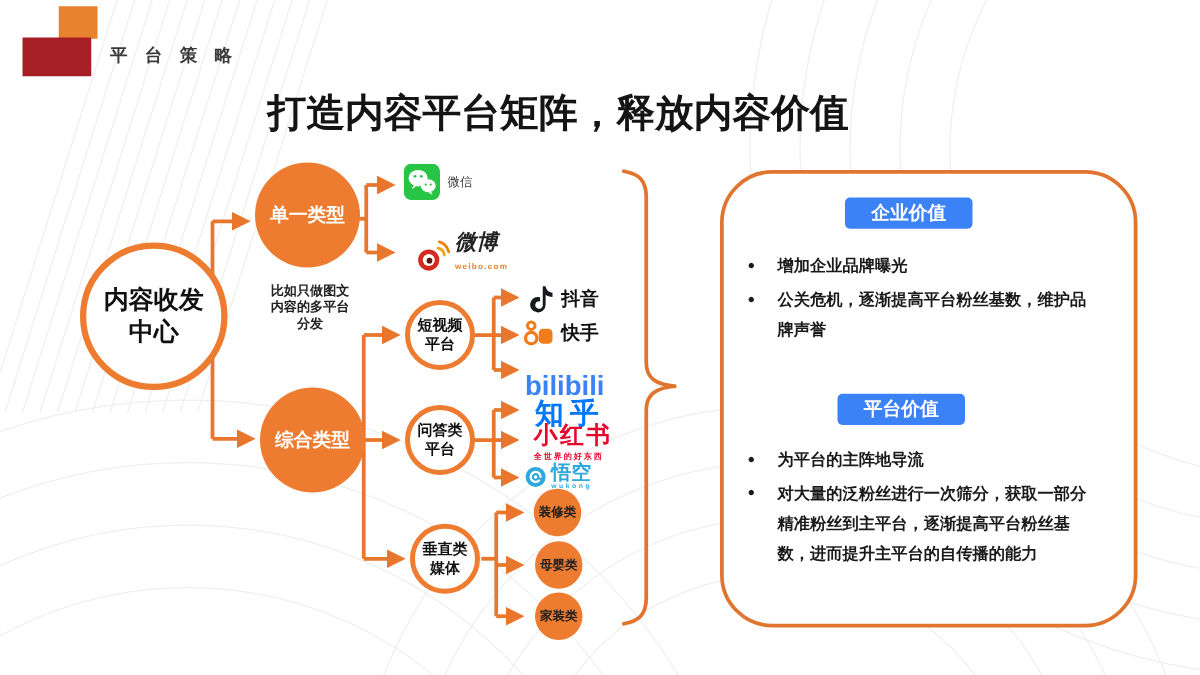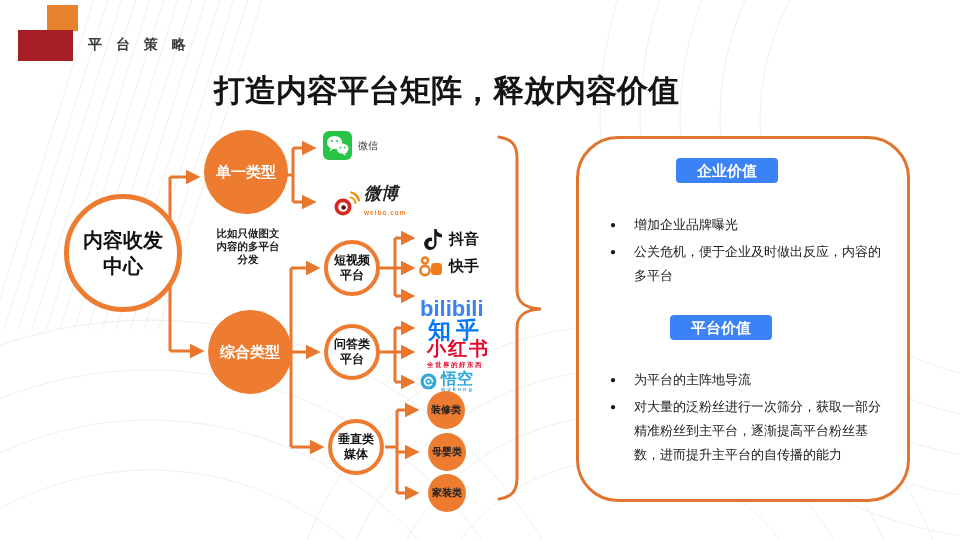--- a/index.html
+++ b/index.html
@@ -58,21 +58,21 @@
   .wk-sub{font-size:5.5px;color:#2FA8DC;letter-spacing:2px;font-weight:bold;}
   .wk-col{margin-left:4px;display:flex;flex-direction:column;}
 
   
   .panel{left:576px;top:136px;width:328px;height:360px;background:#fff;
          border:3px solid #DF752F;border-radius:42px;z-index:2;}
   .pill{background:#3b82f6;color:#fff;font-weight:bold;font-size:15px;text-align:center;
         border-radius:4px;width:102px;height:25px;line-height:25px;z-index:4;}
   .pill-ent{left:676px;top:158px;}
   .pill-plat{left:670px;top:315px;}
-  .blist{list-style:none;margin:12px;padding:0;font-size:13px;font-weight:normal;color:#1a1a1a;
+  .blist{list-style:none;margin:0;padding:0;font-size:13px;font-weight:bold;color:#1a1a1a;
          line-height:24px;z-index:4;}
   .blist li{position:relative;padding-left:26px;margin-bottom:3px;}
   .blist li::before{content:"●";position:absolute;left:2px;top:0;font-size:10px;}
   .bl-ent{left:596px;top:201px;width:282px;}
   .bl-plat{left:596px;top:356px;width:282px;}
 </style>
 </head>
 <body>
 
 <div class="slide">
@@ -248,21 +248,21 @@
   </div>
   <div class="abs circle mini-circle m3">
     <span>家装类</span>
   </div>
 
   <div class="abs panel"></div>
 
   <div class="abs pill pill-ent">企业价值</div>
   <ul class="abs blist bl-ent">
     <li>增加企业品牌曝光</li>
-    <li>公关危机，便于企业及时做出反应，内容的多平台</li>
+    <li>公关危机，逐渐提高平台粉丝基数，维护品牌声誉</li>
   </ul>
 
   <div class="abs pill pill-plat">平台价值</div>
   <ul class="abs blist bl-plat">
     <li>为平台的主阵地导流</li>
     <li>对大量的泛粉丝进行一次筛分，获取一部分精准粉丝到主平台，逐渐提高平台粉丝基数，进而提升主平台的自传播的能力</li>
   </ul>
 
 </div>
 

